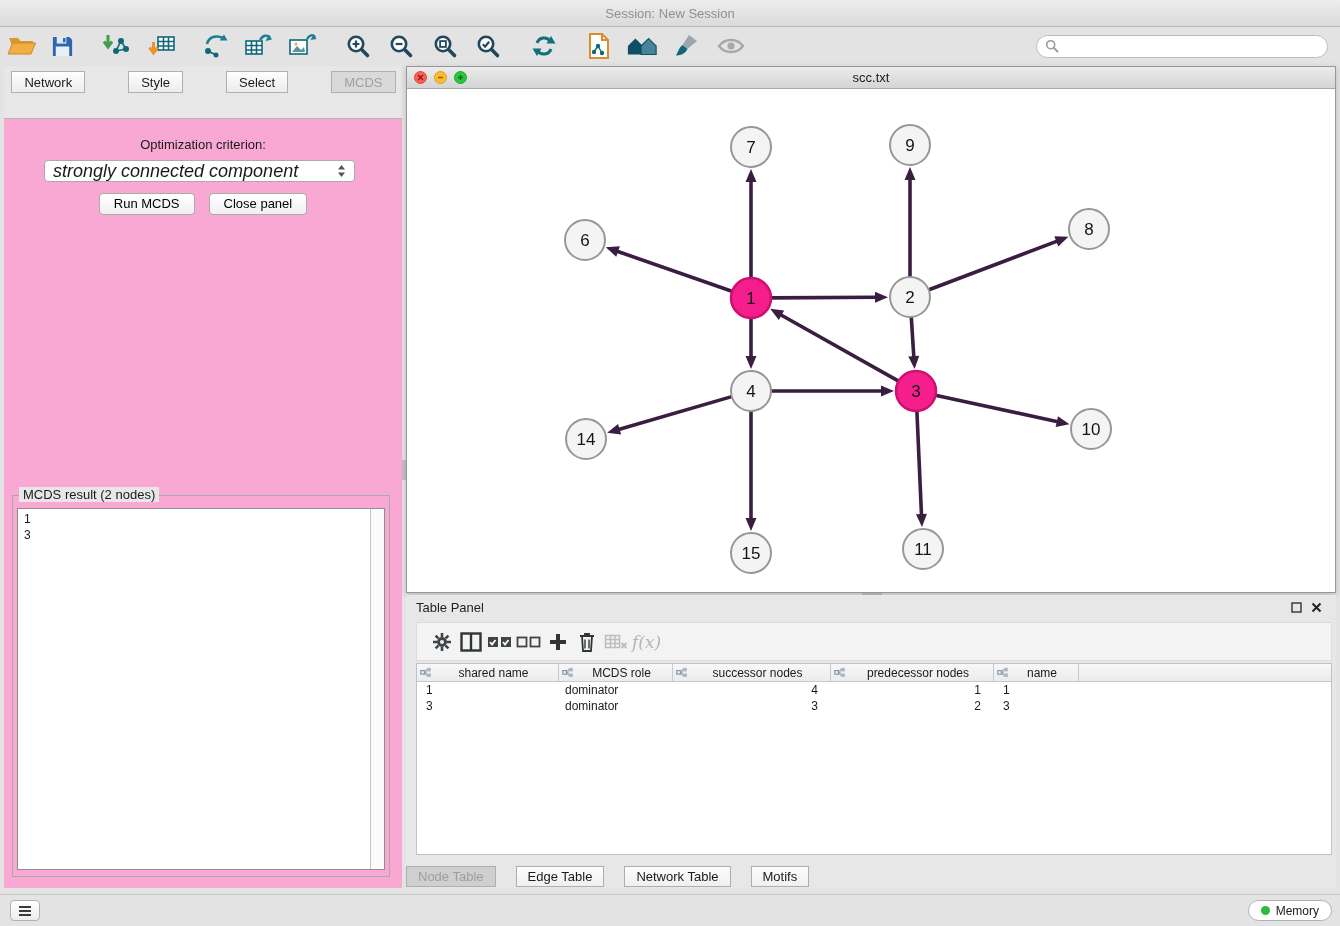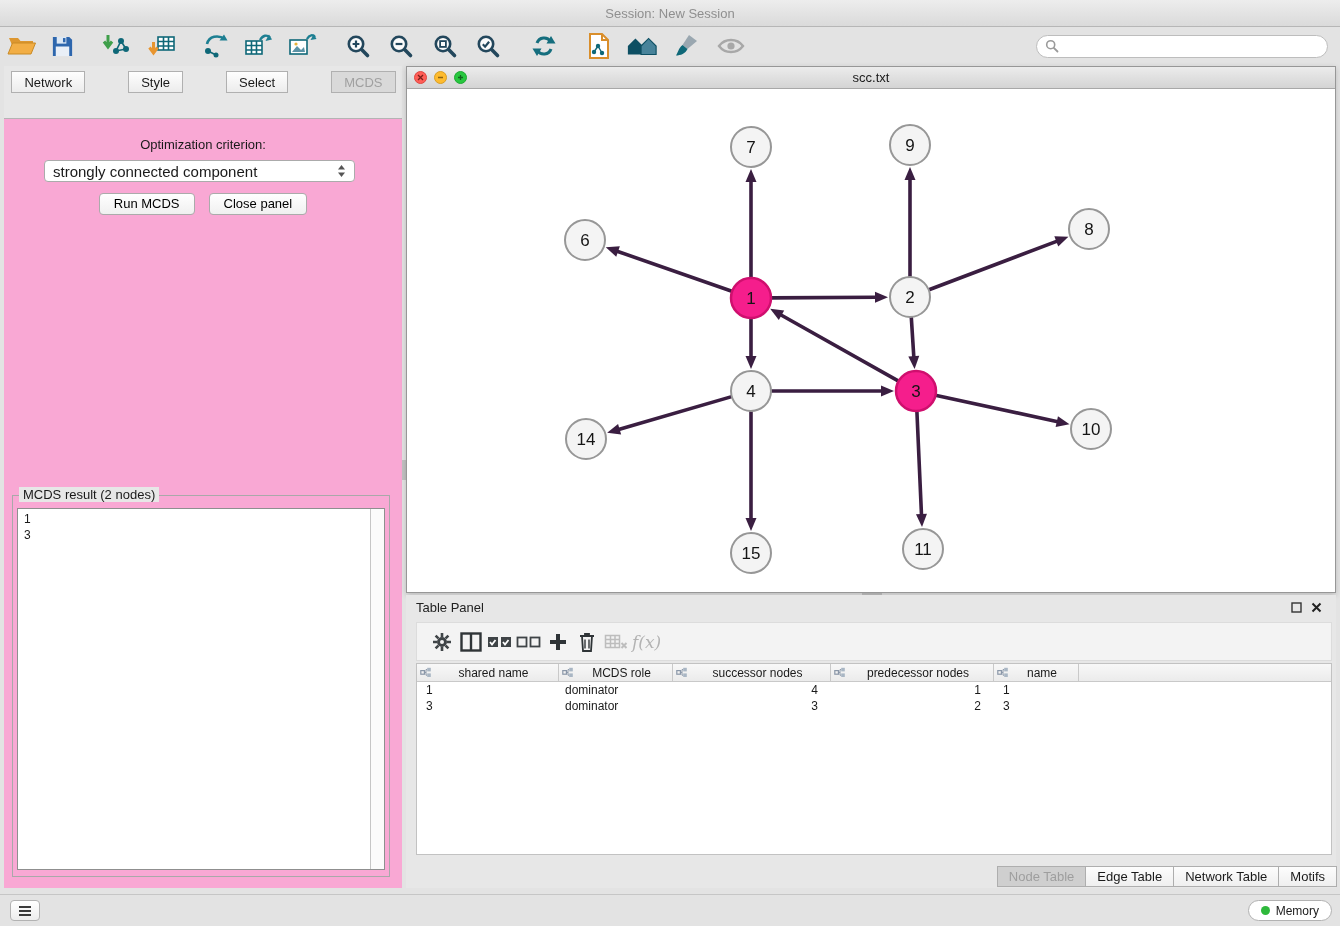--- a/index.html
+++ b/index.html
@@ -31,21 +31,21 @@
   .panel-head{height:24px;display:flex;align-items:center;padding:0 8px;font-size:13px;color:#222;}
   .win-btns{margin-left:auto;display:flex;gap:9px;align-items:center;}
   .cp-tabs{display:flex;justify-content:center;margin-top:5px;height:22px;gap:44px;}
   .cp-tab{border:1px solid #b0b0b0;background:linear-gradient(#fefefe,#ececec);
     font-size:13px;padding:2px 12px;margin-right:-1px;height:22px;line-height:17px;}
   .cp-tab.active{background:#d9d9d9;color:#a0a0a0;}
   .cp-content{position:absolute;left:0;right:0;top:52px;bottom:0;border-top:1px solid #b4b4b4;background:#f9a8d4;}
   .opt-label{margin-top:18px;text-align:center;}
   .dropdown{position:absolute;left:40px;top:41px;width:311px;height:22px;background:#fff;
     border:1px solid #ababab;border-radius:4px;display:flex;align-items:center;padding:0 8px;}
-  .dropdown .dd-val{flex:1;font-size:15px;}
+  .dropdown .dd-val{flex:1;font-size:18px;font-style:italic;}
   .cp-buttons{position:absolute;left:0;right:0;top:74px;display:flex;justify-content:center;gap:14px;}
   .btn{height:22px;border:1px solid #ababab;border-radius:4px;background:linear-gradient(#ffffff,#f0f0f0);
     font-size:13px;padding:0 14px;line-height:20px;}
   .fieldset{position:absolute;left:8px;right:12px;top:376px;height:382px;border:1px solid #a9a9a9;}
   .fieldset .legend{position:absolute;top:-9px;left:6px;background:#e7e7e7;padding:0 4px;font-size:13px;}
   .result-list{position:absolute;left:4px;top:12px;right:4px;bottom:6px;background:#fff;border:1px solid #8f8f8f;}
   .result-scroll{position:absolute;top:0;right:0;bottom:0;width:14px;border-left:1px solid #c6c6c6;background:#fbfbfb;}
   .result-item{font-size:12px;line-height:16px;padding-left:6px;}
   .result-items{padding-top:2px;}
   
@@ -67,21 +67,21 @@
   .tp-tool{display:flex;align-items:center;justify-content:center;width:26px;height:26px;}
   .fx{font-family:"DejaVu Serif","Liberation Serif",serif;font-style:italic;font-size:17px;color:#b3b3b3;}
   .tbl{position:absolute;left:10px;right:4px;top:68px;border:1px solid #c2c2c2;background:#fff;}
   .tbl-head{display:flex;height:18px;background:linear-gradient(#f8f8f8,#ebebeb);border-bottom:1px solid #c9c9c9;}
   .th{display:flex;align-items:center;border-right:1px solid #c9c9c9;padding:0 3px;font-size:12px;overflow:hidden;}
   .th .th-label{flex:1;text-align:center;white-space:nowrap;}
   .th.filler{flex:1;border-right:none;}
   .tbl-body{height:172px;background:#fff;}
   .tr{display:flex;height:16px;align-items:center;}
   .td{font-size:12px;white-space:nowrap;overflow:hidden;}
-  .tp-tabs{position:absolute;left:0;right:0;top:271px;display:flex;justify-content:flex-end;height:21px;}
+  .tp-tabs{position:absolute;left:0;right:0;top:271px;display:flex;justify-content:flex-start;height:21px;gap:21px;}
   .tp-tab{border:1px solid #aeaeae;background:linear-gradient(#fdfdfd,#efefef);font-size:13px;
     padding:1px 11px;margin-right:-1px;line-height:17px;}
   .tp-tab.active{background:#cfcfcf;color:#9e9e9e;}
   
   .statusbar{position:absolute;left:0;top:894px;width:1340px;height:32px;border-top:1px solid #c6c6c6;
     display:flex;align-items:center;background:#e3e3e3;}
   .menu-btn{margin-left:10px;width:30px;height:21px;border:1px solid #b2b2b2;border-radius:4px;
     background:linear-gradient(#ffffff,#ededed);display:flex;align-items:center;justify-content:center;}
   .memory-btn{margin-left:auto;margin-right:8px;height:21px;border:1px solid #b2b2b2;border-radius:11px;
     background:#fff;display:flex;align-items:center;gap:6px;padding:0 12px;font-size:12px;}

